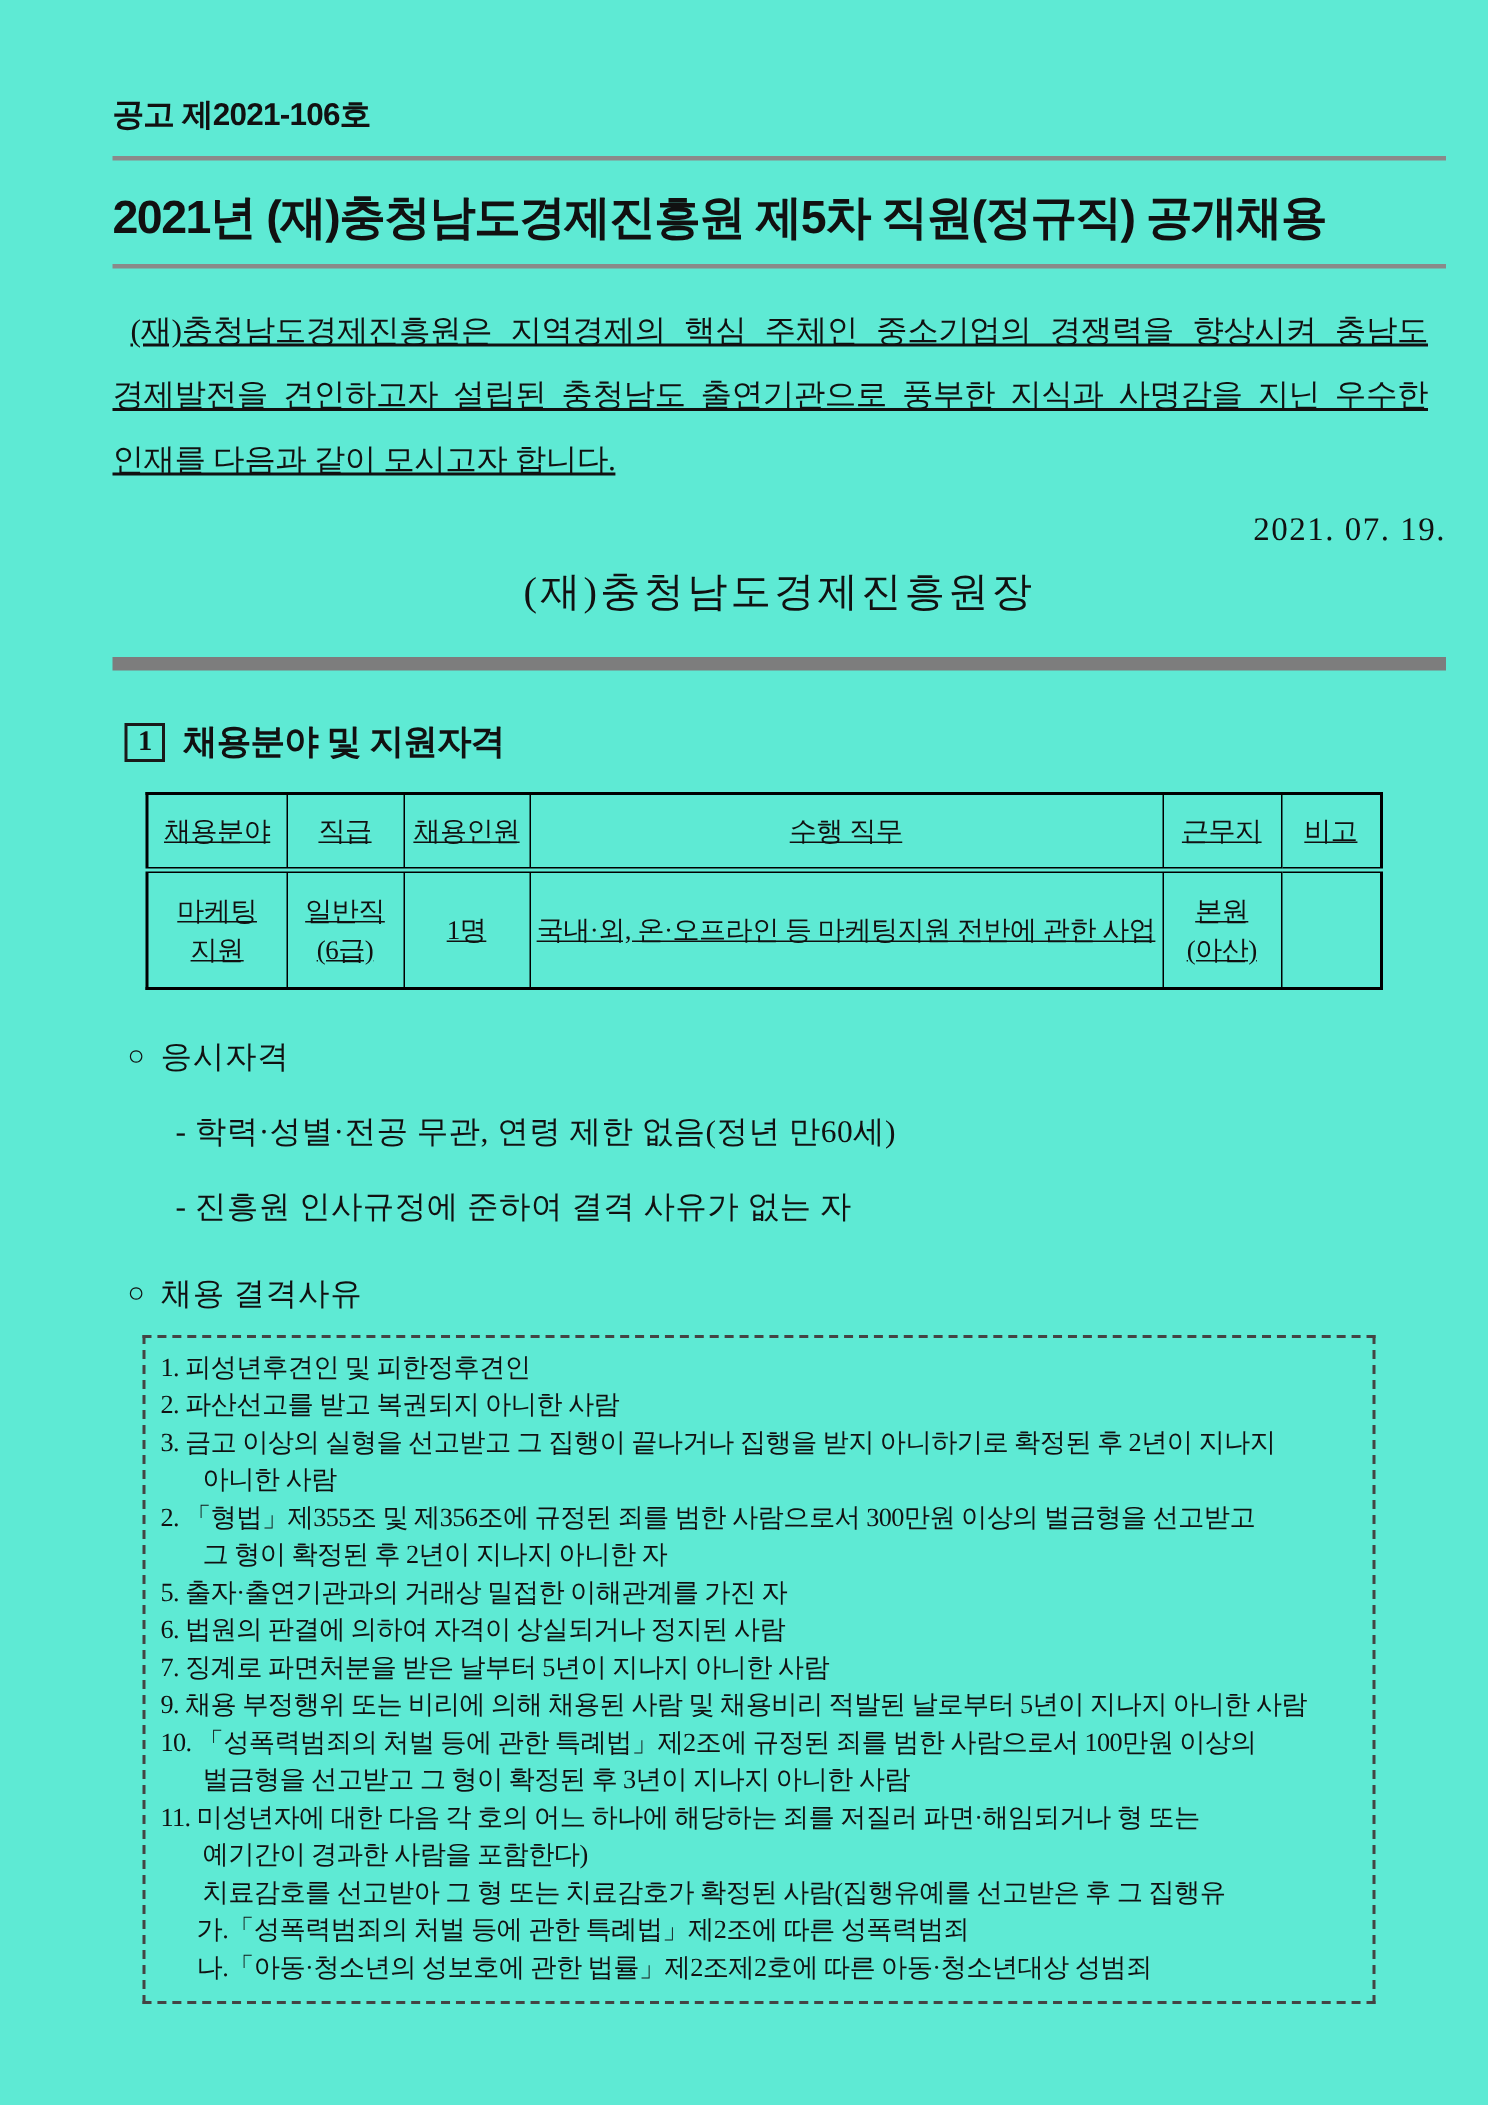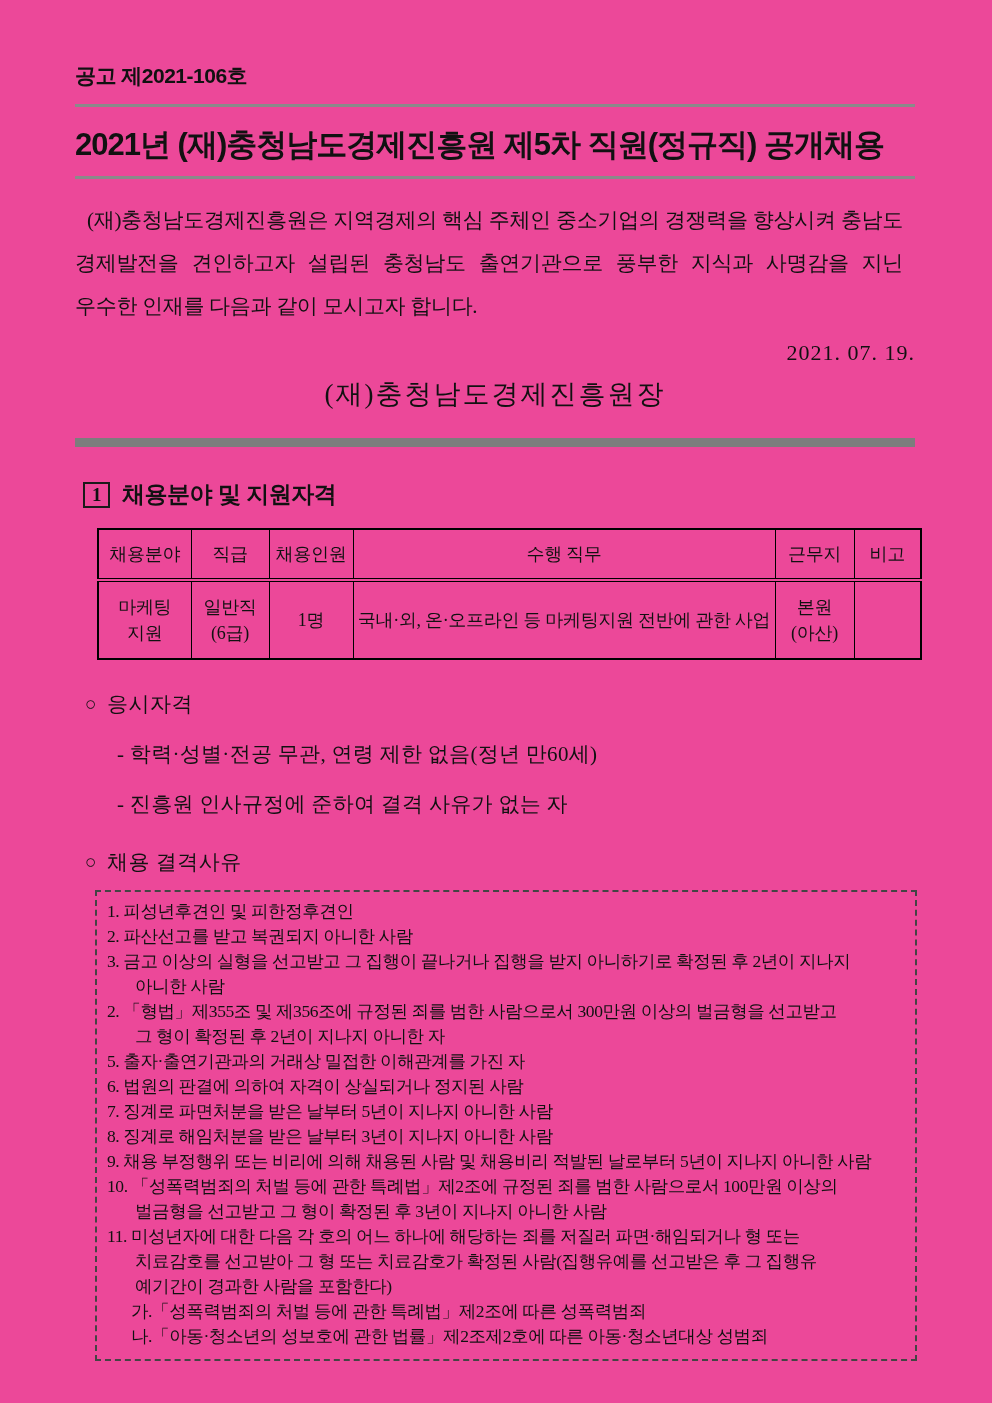--- a/index.html
+++ b/index.html
@@ -1,21 +1,21 @@
 <!DOCTYPE html>
 <html lang="ko"><head>
 <meta charset="utf-8">
 <style>
   html,body{margin:0;padding:0;background:#e8e8e8;}
   .page{
     position:relative;
     width:992px;height:1403px;
-    background:#ec4899;
+    background:#5eead4;
     box-sizing:border-box;
-    padding:62px 77px 0 75px;
+    padding:62px 28px 0 75px;
     font-family:"Liberation Serif", serif;
     color:#111;
     overflow:hidden;
   }
   
   .notice-no{
     font-family:"Liberation Sans", sans-serif;
     font-weight:bold;font-size:21px;letter-spacing:-0.5px;
   }
   .rule{height:3px;background:#8a8a8a;border:0;margin:0;}
@@ -24,21 +24,21 @@
   .doc-title{
     font-family:"Liberation Sans", sans-serif;
     font-weight:bold;font-size:31px;letter-spacing:-1px;
     margin:14px 0 0 0;line-height:1.55;
     white-space:nowrap;
   }
   .intro{
     margin:20px 12px 0 0;
     font-size:21px;line-height:43px;
     text-align:justify;word-break:keep-all;
-    text-indent:12px;letter-spacing:-0.3px;
+    text-indent:12px;letter-spacing:-0.3px;text-decoration:underline;
   }
   .date-line{
     margin-top:12px;text-align:right;
     font-size:22px;letter-spacing:1px;
   }
   .signer-line{
     margin-top:10px;text-align:center;
     font-size:27px;letter-spacing:2px;font-weight:500;
   }
   .thick-bar{height:9px;background:#7d7d7d;margin-top:26px;}
@@ -68,20 +68,21 @@
     table-layout:fixed;
   }
   table.recruit{border:2px solid #000;}
   table.recruit th, table.recruit td{
     border:1px solid #000;
     text-align:center;vertical-align:middle;
     padding:2px 4px;
     white-space:pre-line;
     font-weight:normal;
     letter-spacing:-0.3px;
+    text-decoration:underline;
   }
   table.recruit thead th{
     height:44px;
     border-bottom:4px double #000;
   }
   table.recruit tbody td{height:72px;line-height:1.45;}
   
   .dash-item{
     margin:22px 0 0 42px;
     font-size:21px;letter-spacing:0.3px;
@@ -174,24 +175,23 @@
   <div class="dashed-box">
       <div class="box-line indent-0">1. 피성년후견인 및 피한정후견인</div>
       <div class="box-line indent-0">2. 파산선고를 받고 복권되지 아니한 사람</div>
       <div class="box-line indent-0">3. 금고 이상의 실형을 선고받고 그 집행이 끝나거나 집행을 받지 아니하기로 확정된 후 2년이 지나지</div>
       <div class="box-line indent-1">아니한 사람</div>
       <div class="box-line indent-0">2. 「형법」제355조 및 제356조에 규정된 죄를 범한 사람으로서 300만원 이상의 벌금형을 선고받고</div>
       <div class="box-line indent-1">그 형이 확정된 후 2년이 지나지 아니한 자</div>
       <div class="box-line indent-0">5. 출자·출연기관과의 거래상 밀접한 이해관계를 가진 자</div>
       <div class="box-line indent-0">6. 법원의 판결에 의하여 자격이 상실되거나 정지된 사람</div>
       <div class="box-line indent-0">7. 징계로 파면처분을 받은 날부터 5년이 지나지 아니한 사람</div>
-      <div class="box-line indent-0">8. 징계로 해임처분을 받은 날부터 3년이 지나지 아니한 사람</div>
       <div class="box-line indent-0">9. 채용 부정행위 또는 비리에 의해 채용된 사람 및 채용비리 적발된 날로부터 5년이 지나지 아니한 사람</div>
       <div class="box-line indent-0">10. 「성폭력범죄의 처벌 등에 관한 특례법」제2조에 규정된 죄를 범한 사람으로서 100만원 이상의</div>
       <div class="box-line indent-1">벌금형을 선고받고 그 형이 확정된 후 3년이 지나지 아니한 사람</div>
       <div class="box-line indent-0">11. 미성년자에 대한 다음 각 호의 어느 하나에 해당하는 죄를 저질러 파면·해임되거나 형 또는</div>
+      <div class="box-line indent-1">예기간이 경과한 사람을 포함한다)</div>
       <div class="box-line indent-1">치료감호를 선고받아 그 형 또는 치료감호가 확정된 사람(집행유예를 선고받은 후 그 집행유</div>
-      <div class="box-line indent-1">예기간이 경과한 사람을 포함한다)</div>
       <div class="box-line indent-2">가.「성폭력범죄의 처벌 등에 관한 특례법」제2조에 따른 성폭력범죄</div>
       <div class="box-line indent-2">나.「아동·청소년의 성보호에 관한 법률」제2조제2호에 따른 아동·청소년대상 성범죄</div>
     </div>
 
 </div>
 
 </body></html>

